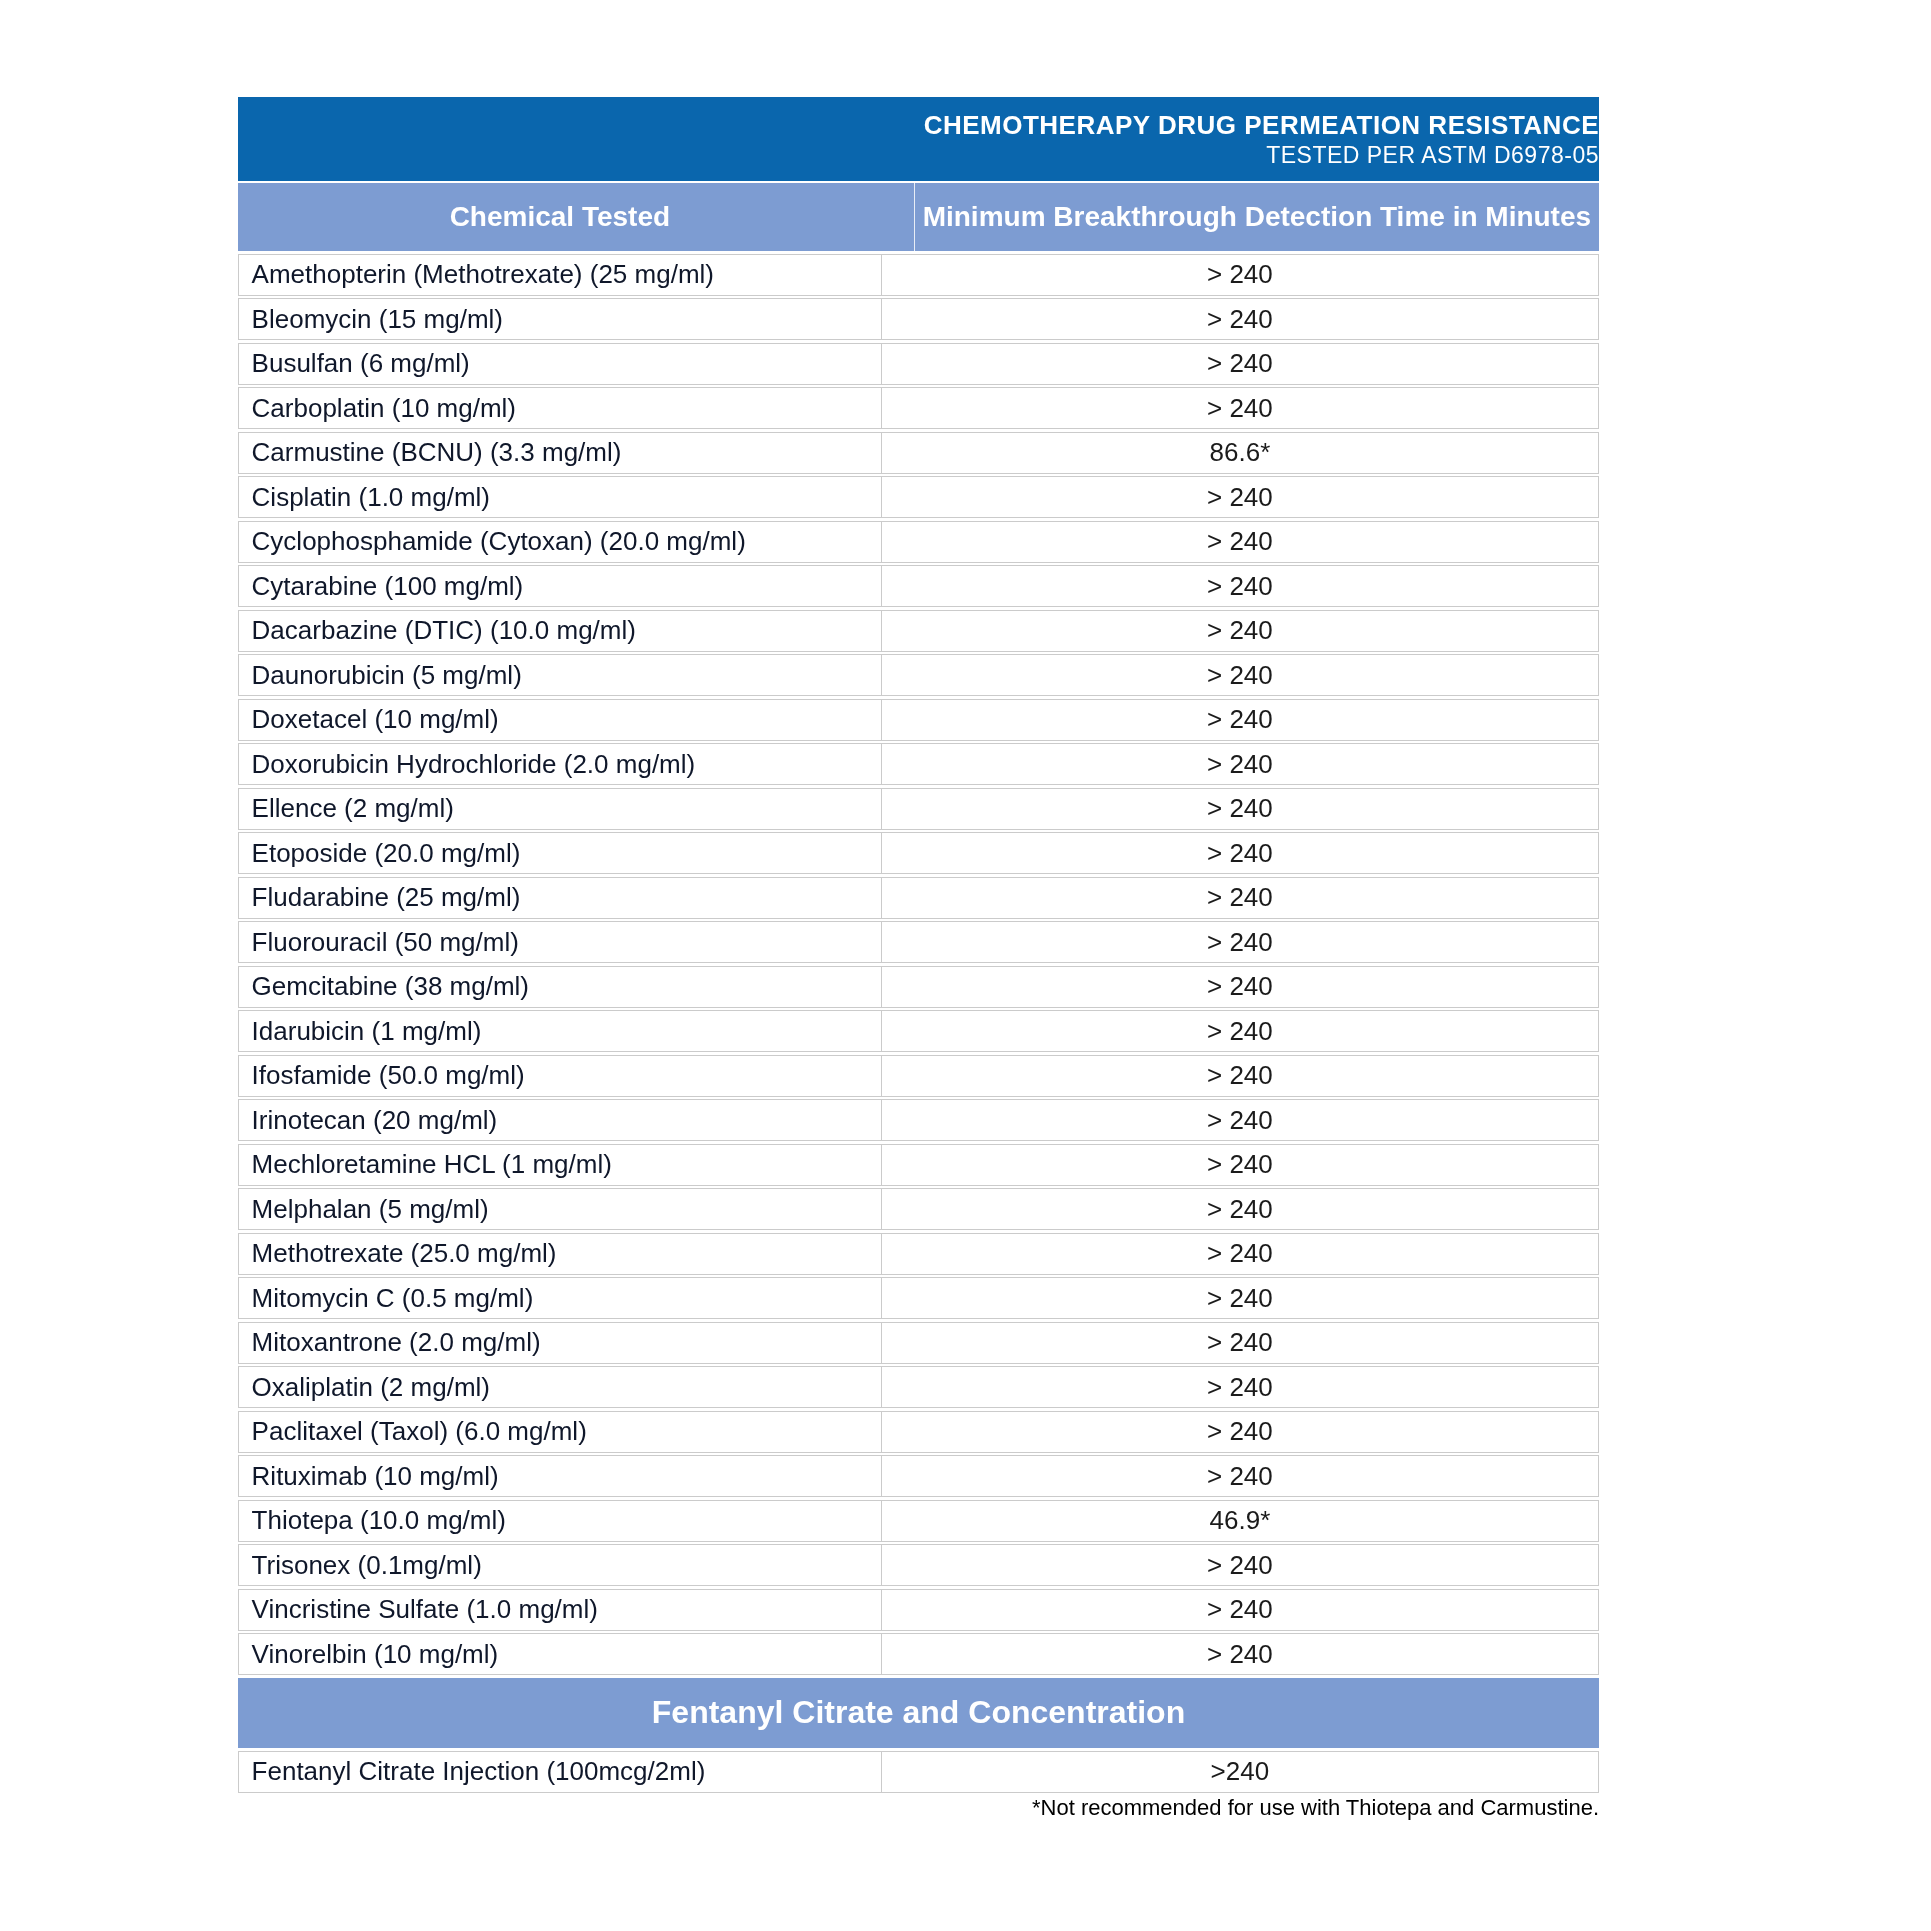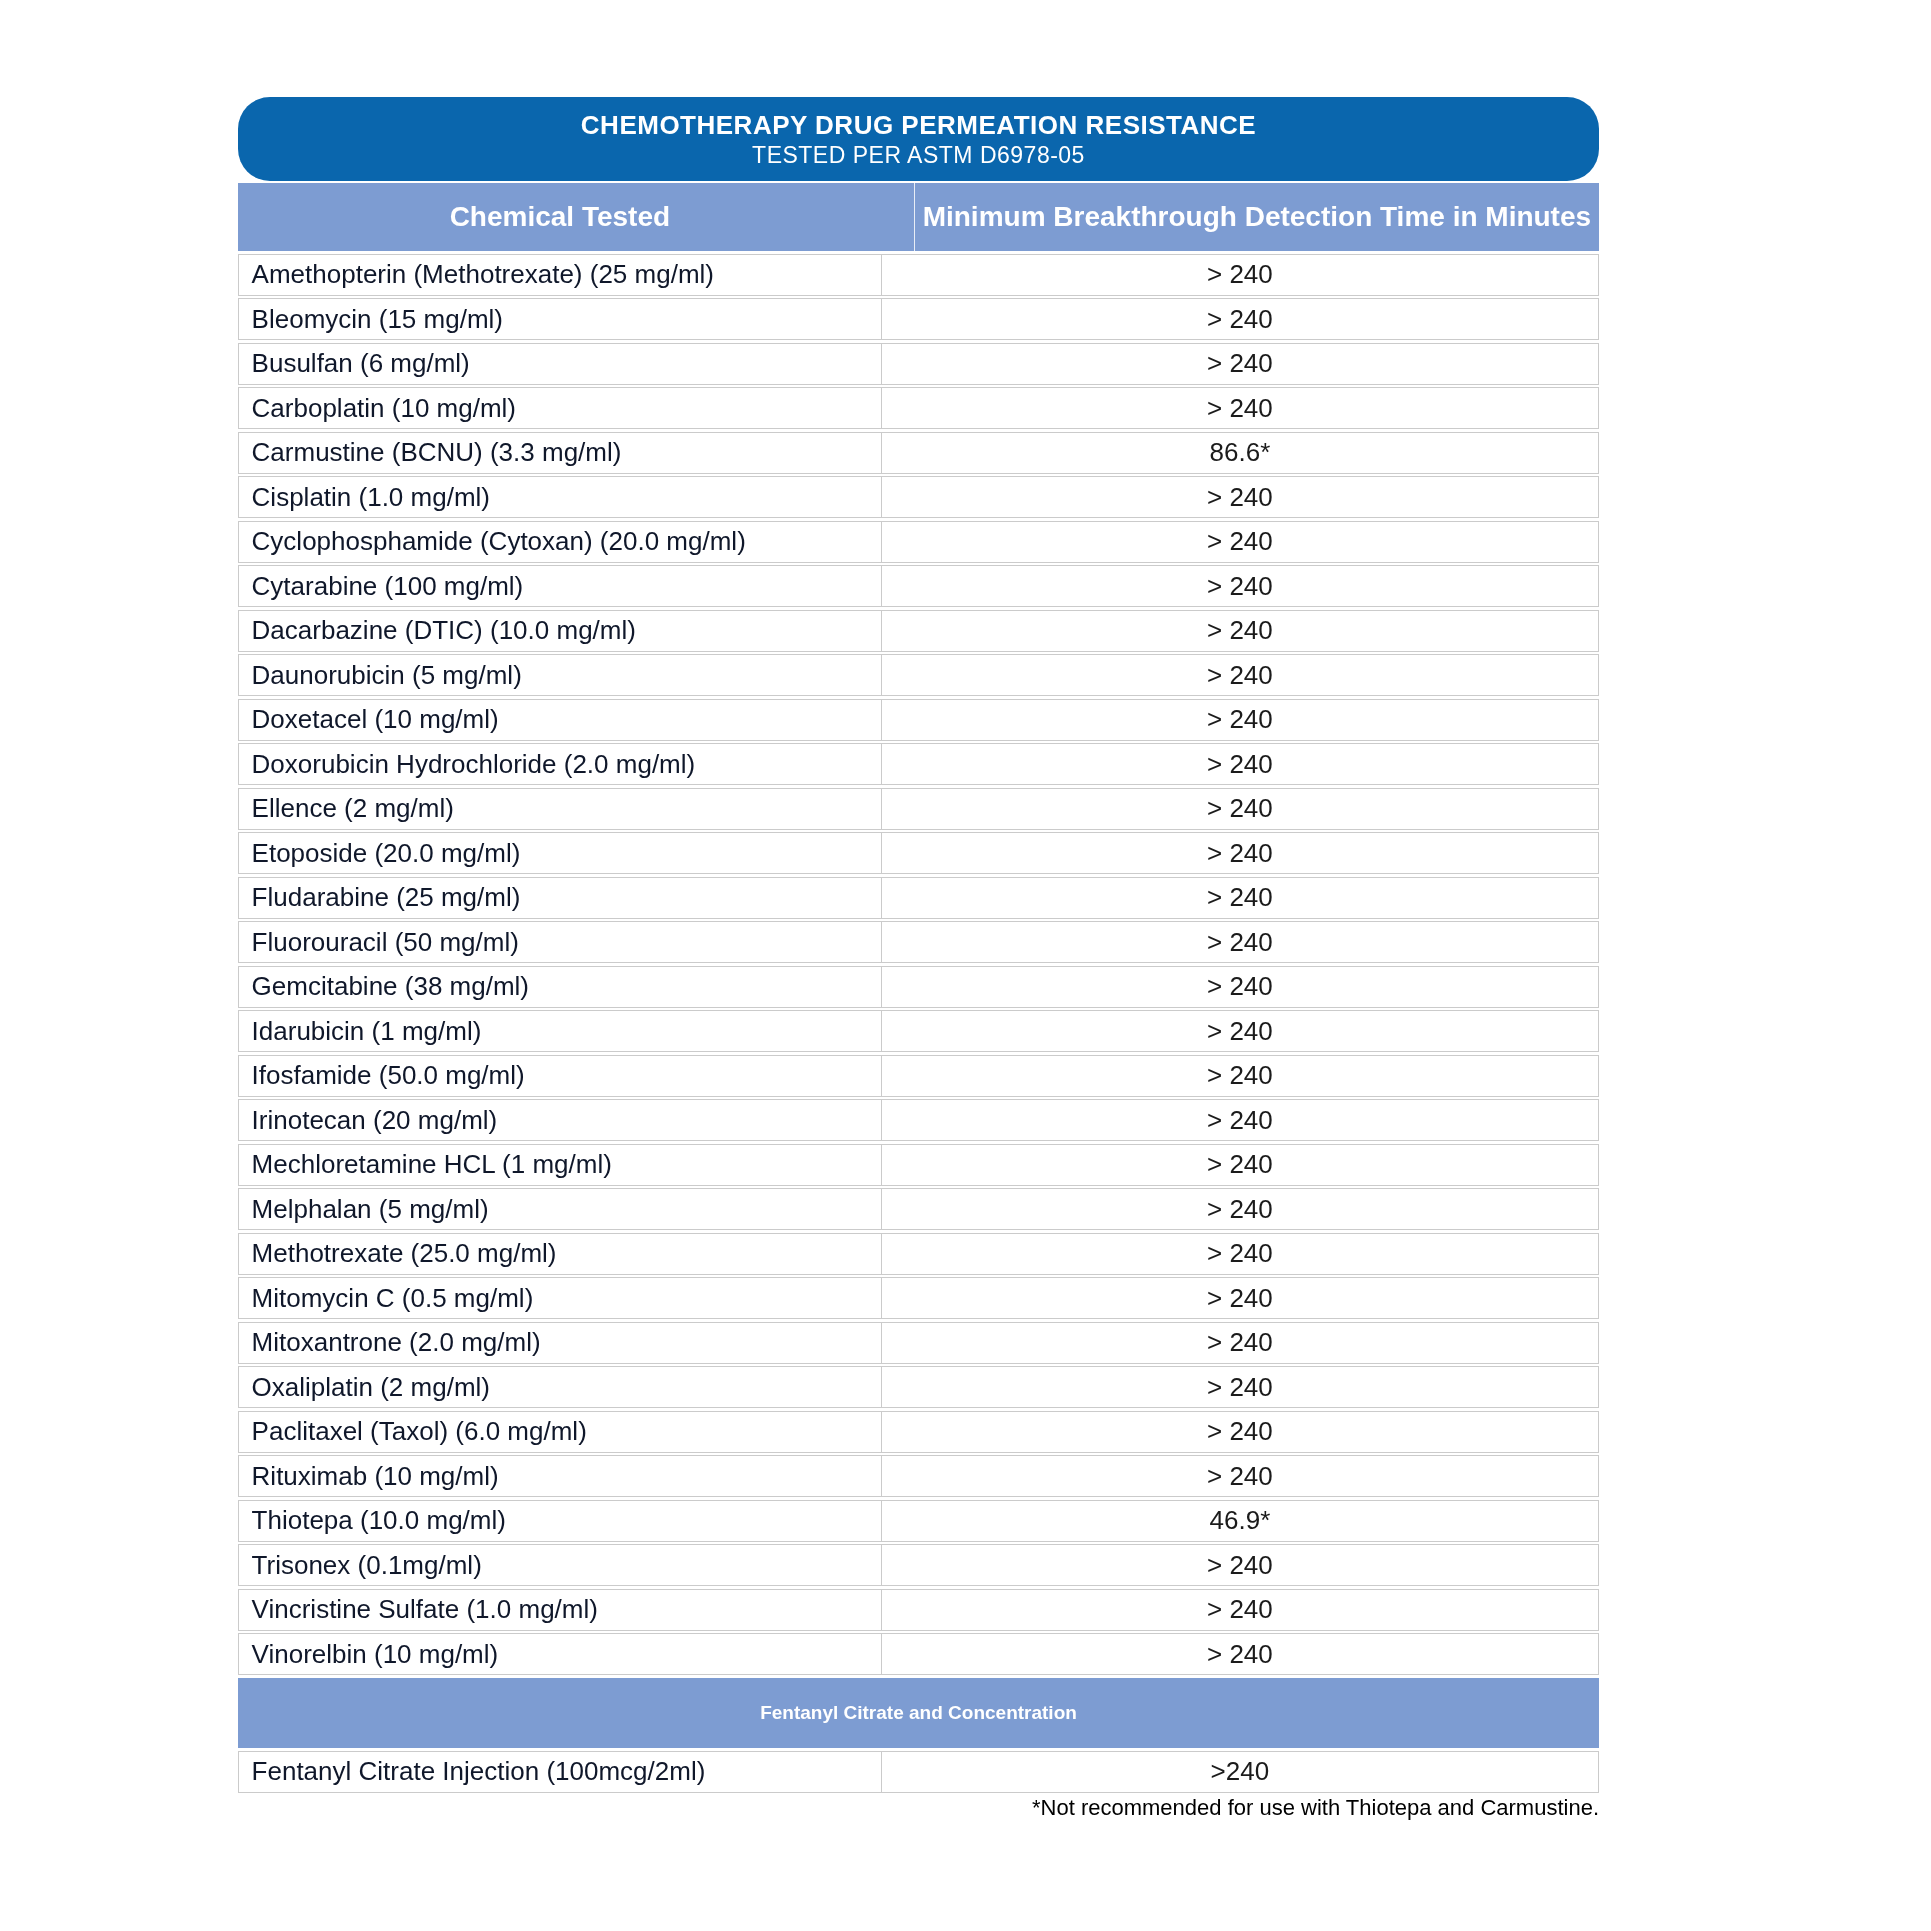--- a/index.html
+++ b/index.html
@@ -16,24 +16,23 @@
     overflow: hidden;
   }
   .table-wrap {
     position: absolute;
     left: 238px; top: 97px;
     width: 1361px;
   }
   .title-bar {
     background: var(--dark-blue, #0a66ad);
     color: #ffffff;
-    text-align: center;
+    text-align: right;
     padding: 11.6px 0 12.6px 0;
     margin-bottom: 1.9px;
-    border-radius: 32px;
   }
   .title-bar .title {
     font-size: 26px;
     font-weight: bold;
     letter-spacing: 0.5px;
     line-height: 32px;
   }
   .title-bar .subtitle {
     font-size: 23px;
     font-weight: normal;
@@ -90,21 +89,21 @@
     display: flex;
     align-items: center;
     justify-content: center;
     font-size: 26px;
     color: #1b1b1b;
   }
   .section-band {
     background: var(--light-blue, #7d9cd2);
     color: #ffffff;
     font-weight: bold;
-    font-size: 19px;
+    font-size: 32px;
     height: 70px;
     display: flex;
     align-items: center;
     justify-content: center;
     margin-top: 1px;
     margin-bottom: 2.9px;
   }
   .footnote {
     font-size: 22px;
     color: #000000;

